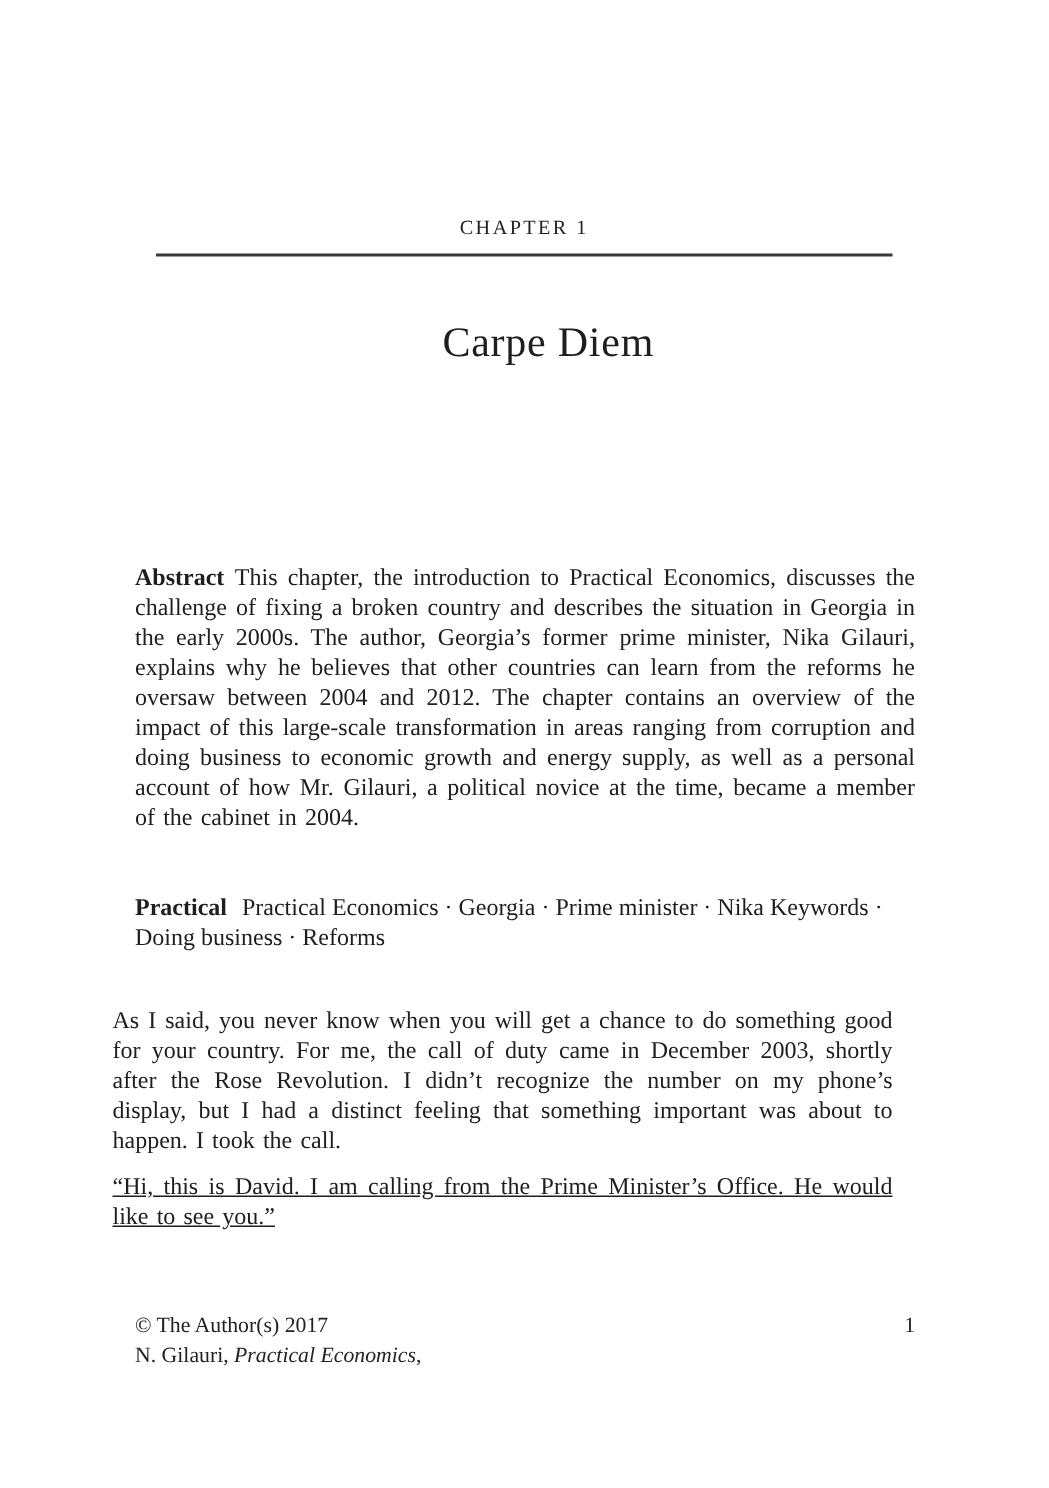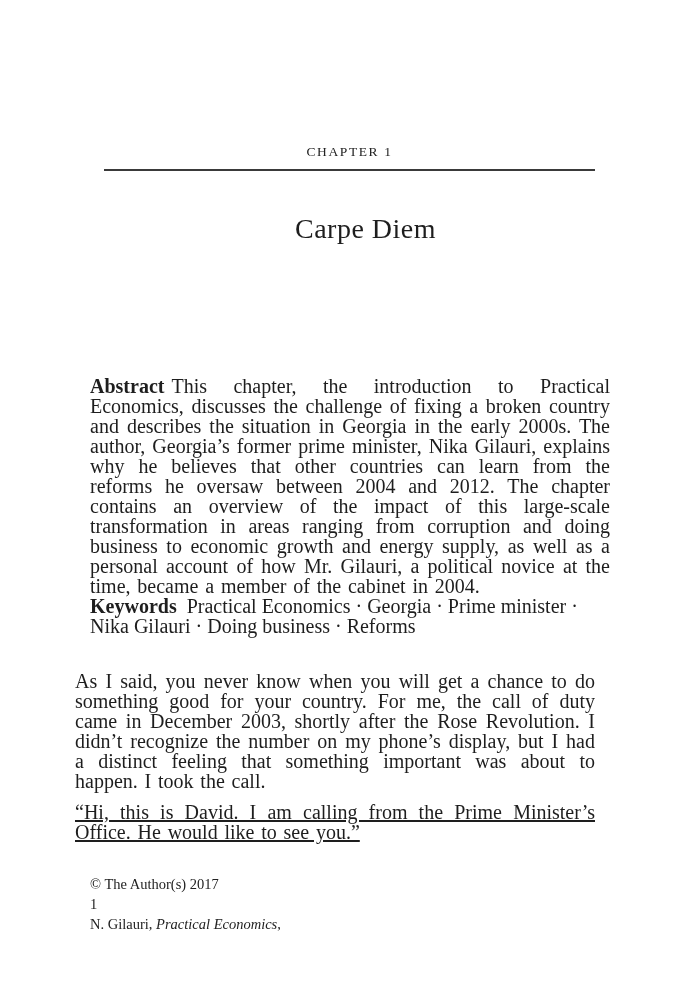--- a/index.html
+++ b/index.html
@@ -62,21 +62,21 @@
     left: 90px;
     width: 520px;
   }
   .body-block {
     position: absolute;
     top: 671px;
     left: 75px;
     width: 520px;
   }
   .para {
-    font-size: 20px;
+    font-size: 16px;
     line-height: 20px;
     margin: 0;
   }
   .justified {
     text-align: justify;
     word-spacing: 0.09em;
   }
   .body-block .para {
     margin-bottom: 11px;
   }
@@ -98,21 +98,20 @@
     top: 874px;
     left: 90px;
     width: 520px;
     font-size: 14.5px;
     line-height: 20px;
     color: #222222;
   }
   .footer-line1 {
     display: flex;
     justify-content: space-between;
-    flex-direction: column;
   }
   .book-title-italic {
     font-style: italic;
   }
 </style>
 </head>
 <body>
 
 <div class="book-page">
 
@@ -120,21 +119,21 @@
 
   <hr class="chapter-rule">
 
   <h1 class="chapter-title">Carpe Diem</h1>
 
   <section class="abstract-block">
     <p class="para justified"><span class="inline-label abstract-label">Abstract</span><span>This chapter, the introduction to Practical Economics, discusses the challenge of fixing a broken country and describes the situation in Georgia in the early 2000s. The author, Georgia’s former prime minister, Nika Gilauri, explains why he believes that other countries can learn from the reforms he oversaw between 2004 and 2012. The chapter contains an overview of the impact of this large-scale transformation in areas ranging from corruption and doing business to economic growth and energy supply, as well as a personal account of how Mr. Gilauri, a political novice at the time, became a member of the cabinet in 2004.</span></p>
   </section>
 
   <section class="keywords-block">
-    <p class="para"><span class="inline-label keywords-label">Keywords</span><span>Practical Economics · Georgia · Prime minister · Nika Gilauri · Doing business · Reforms</span></p>
+    <p class="para"><span class="inline-label keywords-label">Practical</span><span>Practical Economics · Georgia · Prime minister · Nika Keywords · Doing business · Reforms</span></p>
   </section>
 
   <section class="body-block">
     <p class="para justified">As I said, you never know when you will get a chance to do something good for your country. For me, the call of duty came in December 2003, shortly after the Rose Revolution. I didn’t recognize the number on my phone’s display, but I had a distinct feeling that something important was about to happen. I took the call.</p>
     <p class="para justified">“Hi, this is David. I am calling from the Prime Minister’s Office. He would like to see you.”</p>
   </section>
 
   <footer class="page-footer">
     <div class="footer-line1">
       <span>© The Author(s) 2017</span>

